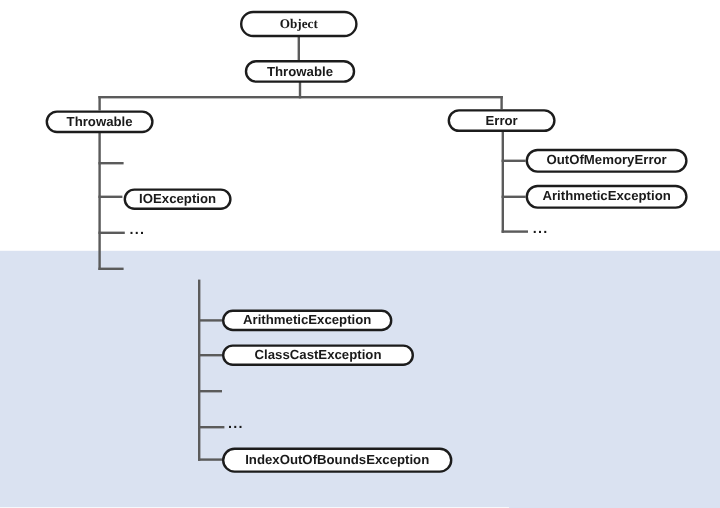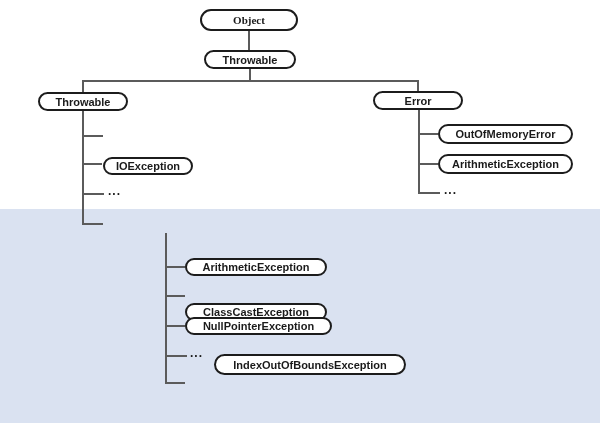--- a/index.html
+++ b/index.html
@@ -57,18 +57,17 @@
   <div class="node" style="left:373px;top:91px;width:90px;height:19px;text-align:center;">Error</div>
 
   <div class="node" style="left:103px;top:127px;width:90px;height:18px;margin-top:30px;">IOException</div>
   <div class="dots" style="left:108px;top:185px;">...</div>
 
   <div class="node" style="left:438px;top:124px;width:135px;height:20px;text-align:right;">OutOfMemoryError</div>
   <div class="node" style="left:438px;top:154px;width:135px;height:20px;">ArithmeticException</div>
   <div class="dots" style="left:444px;top:184px;">...</div>
 
   <div class="node" style="left:185px;top:258px;width:142px;height:18px;">ArithmeticException</div>
-  <div class="node" style="left:185px;top:303px;width:142px;height:18px;text-decoration:underline;">ClassCastException</div>
-  <div class="node" style="left:185px;top:317px;width:147px;height:18px;">NullPointerException</div>
+  <div class="node" style="left:185px;top:287px;width:160px;height:18px;">ClassCastException</div>
   <div class="dots" style="left:190px;top:347px;">...</div>
-  <div class="node" style="left:185px;top:354px;width:192px;height:21px;margin-left:29px;">IndexOutOfBoundsException</div>
+  <div class="node" style="left:185px;top:373px;width:192px;height:21px;">IndexOutOfBoundsException</div>
 
 </div>
 
 </body></html>

